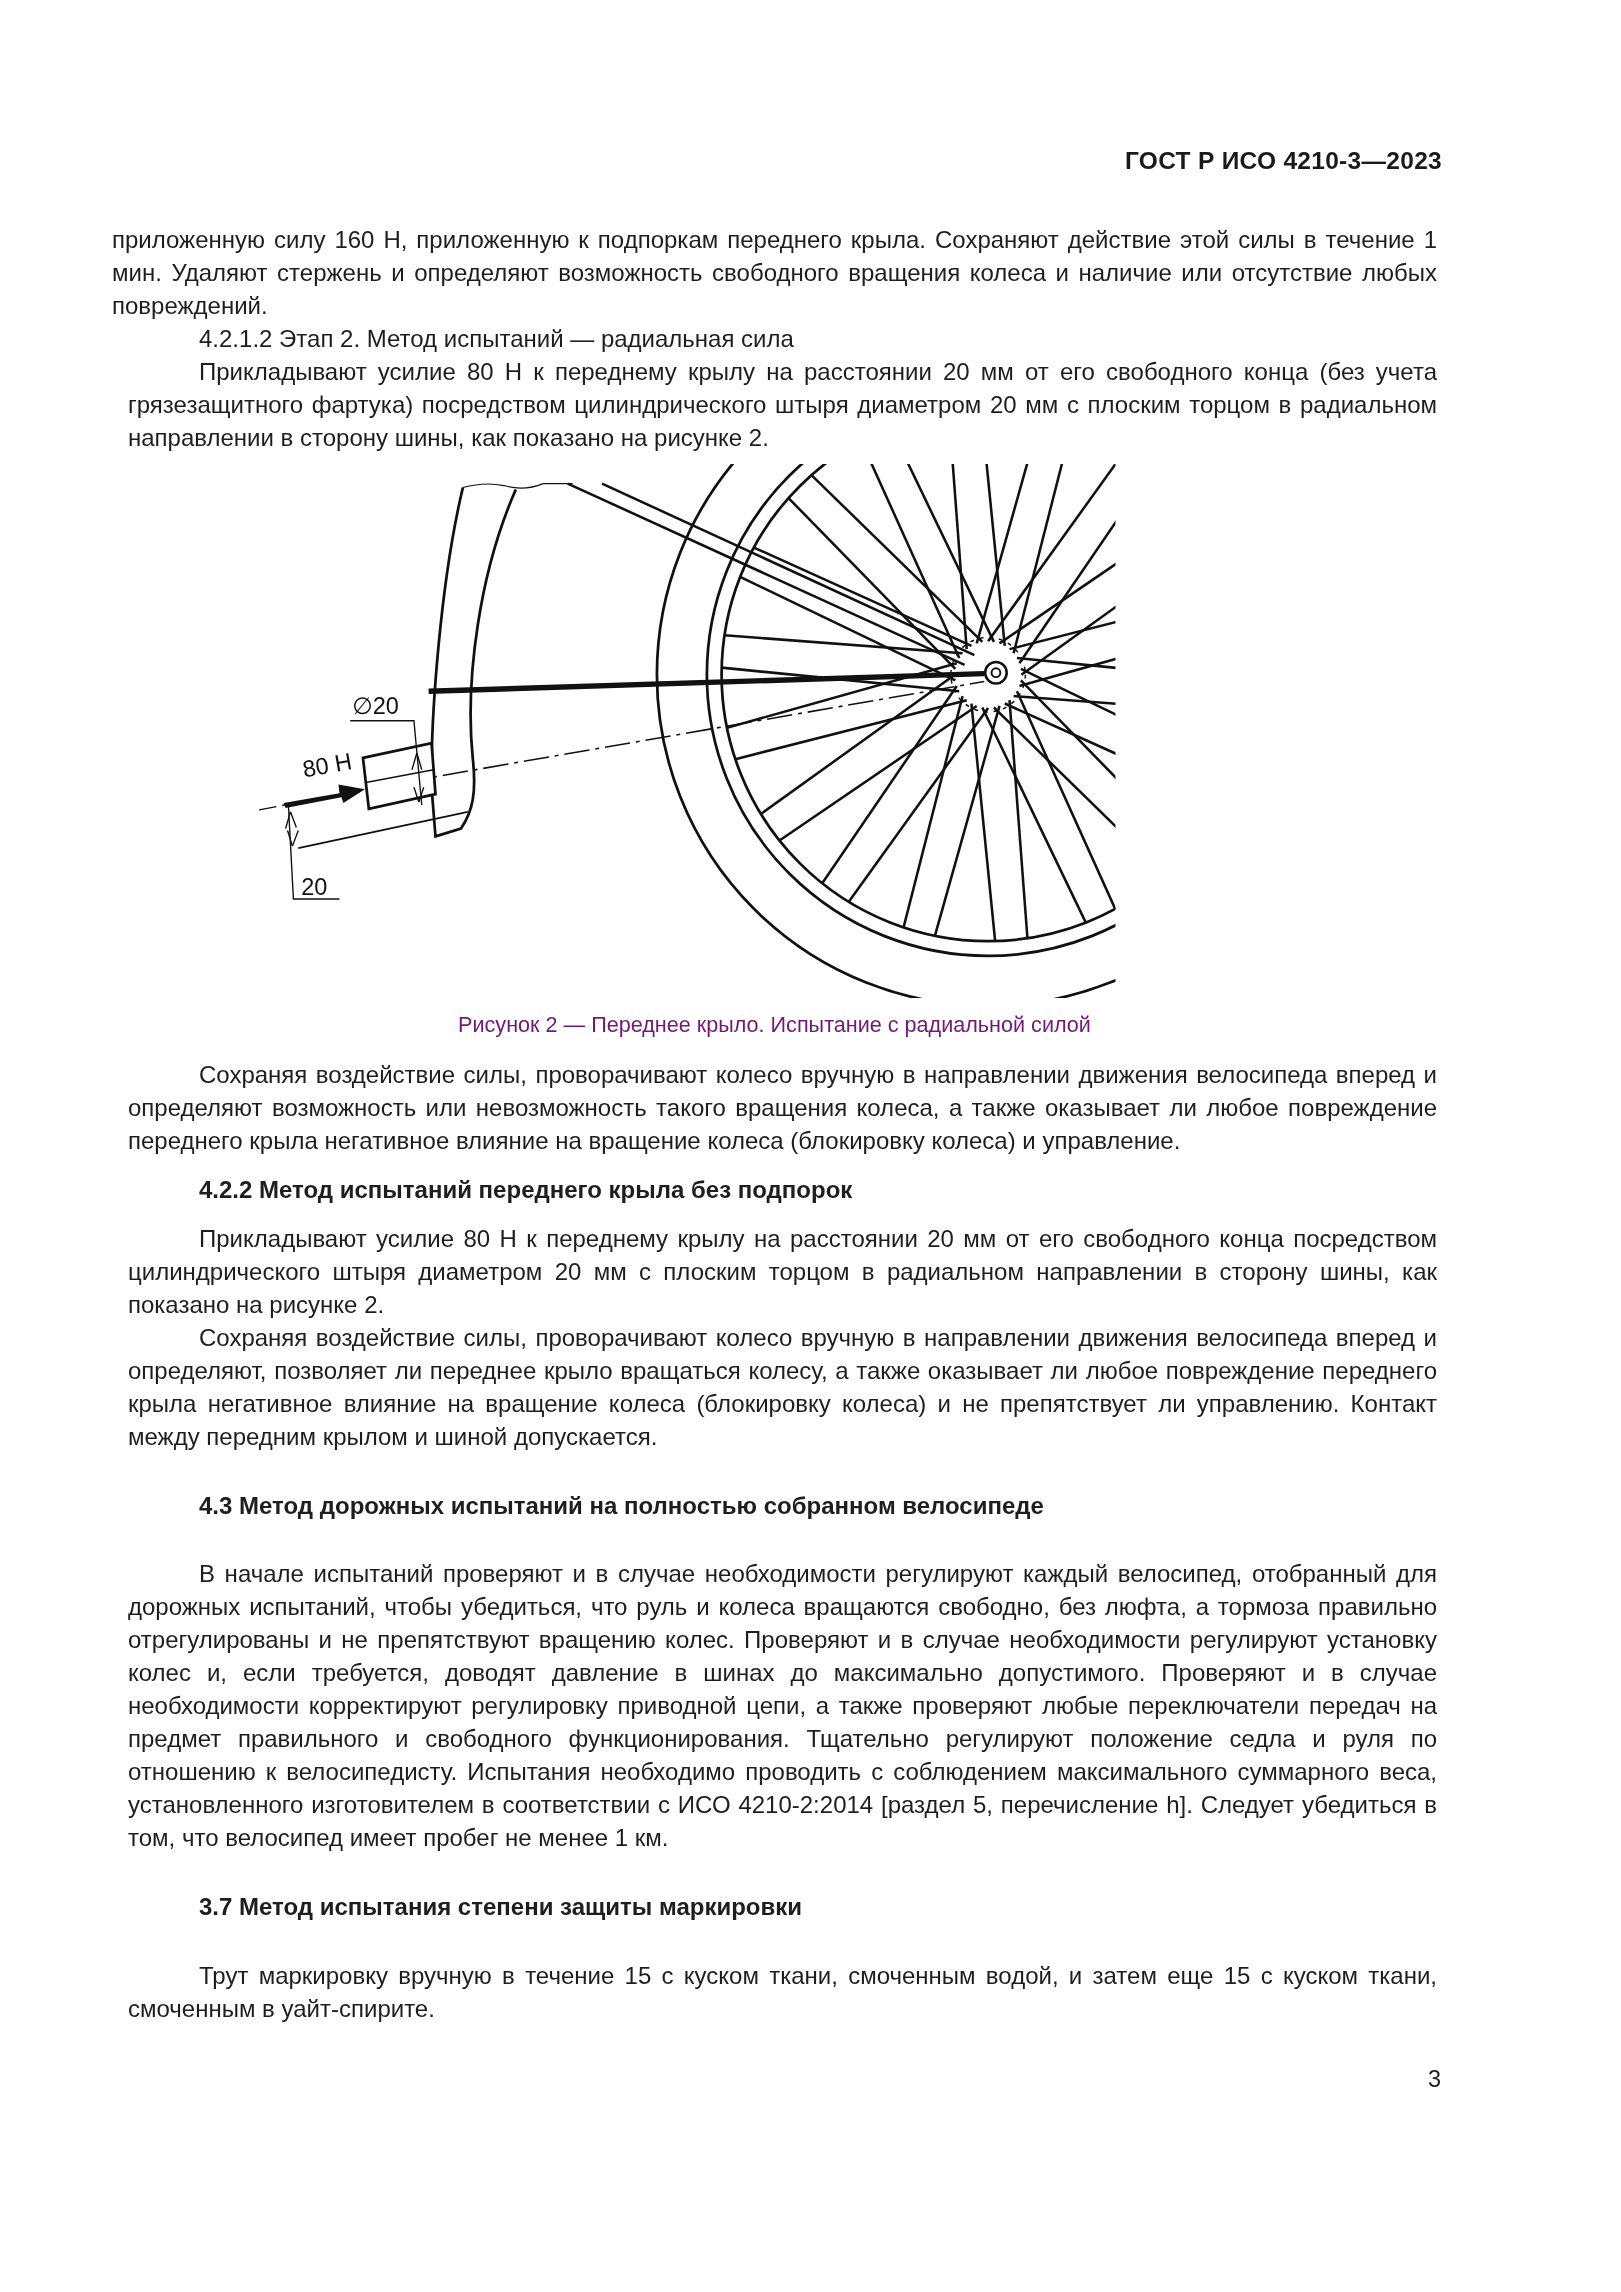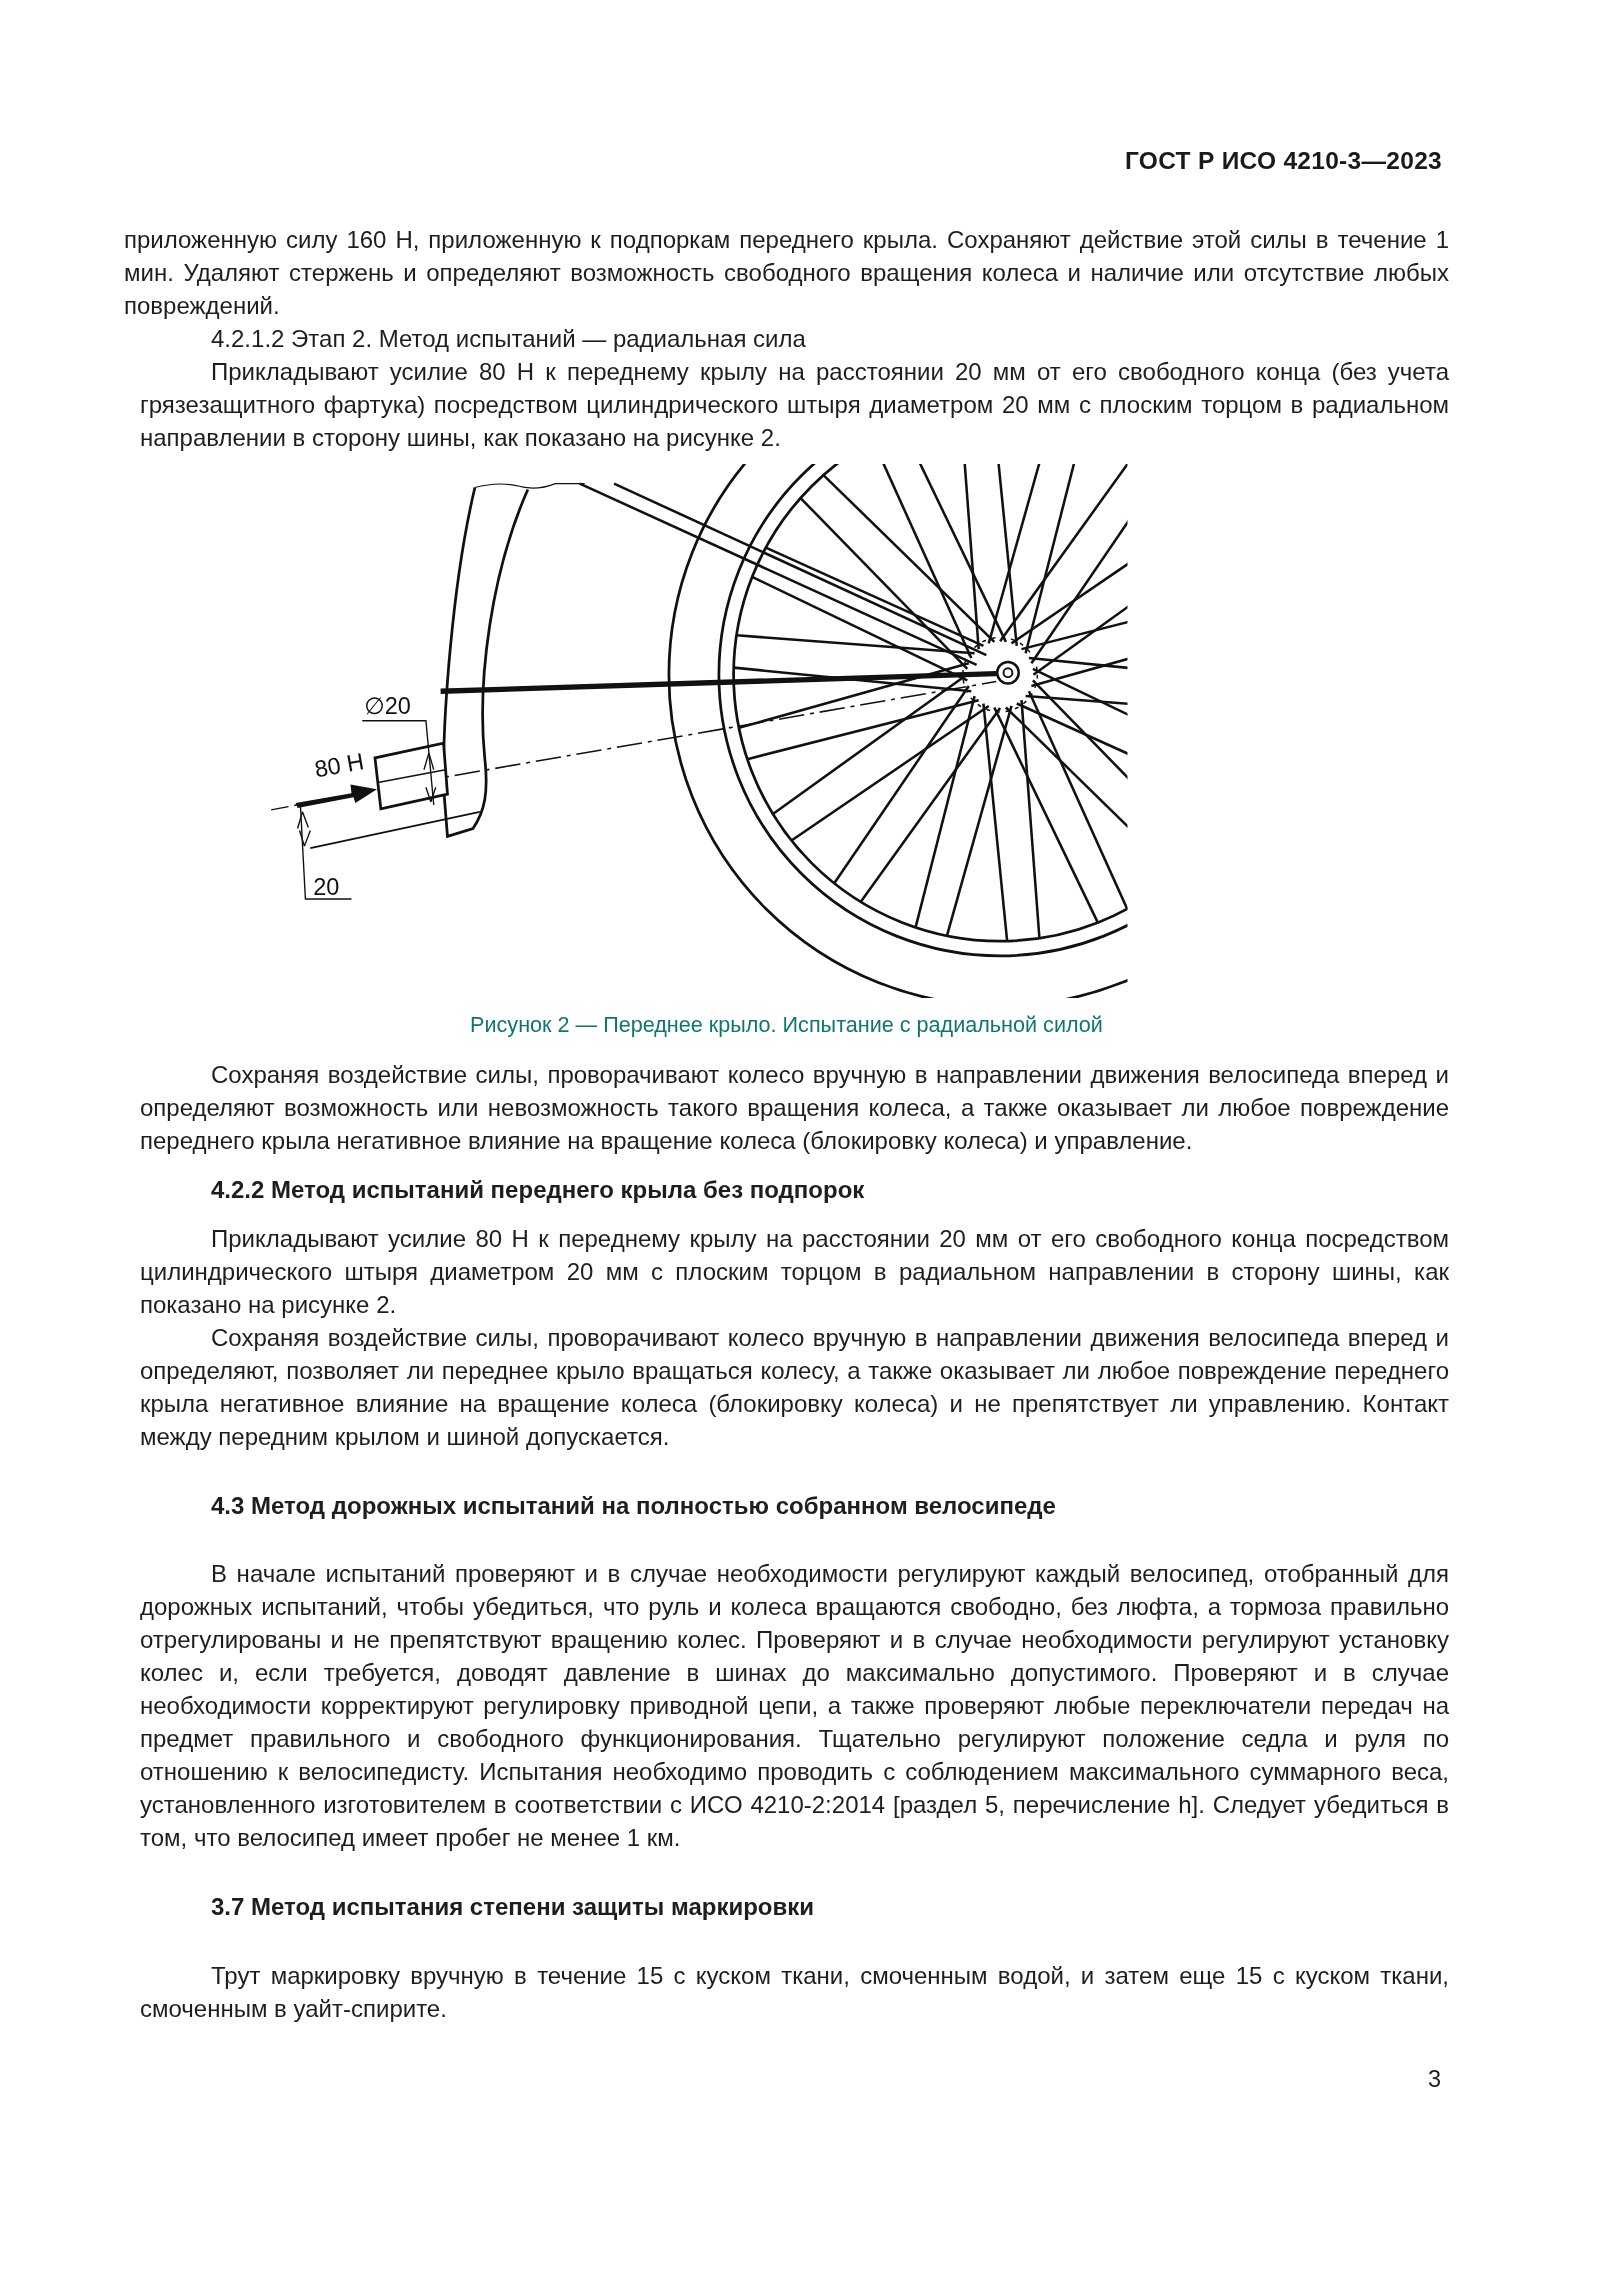--- a/index.html
+++ b/index.html
@@ -1,31 +1,31 @@
 <!DOCTYPE html>
 <html><head>
 <meta charset="utf-8">
 <style>
   html, body { margin: 0; padding: 0; background: #ffffff; }
   body { width: 1621px; height: 2293px; position: relative; overflow: hidden;
          font-family: "Liberation Sans", sans-serif; color: #1e1e1e; }
   .page-header { position: absolute; top: 147px; right: 179px; font-weight: bold;
                  font-size: 24.5px; letter-spacing: 0.3px; color: #1a1a1a; text-align: right; }
-  .content { position: absolute; left: 124px; top: 223px; width: 1325px; }
+  .content { position: absolute; left: 112px; top: 223px; width: 1325px; }
   p { margin: 0; font-size: 24px; line-height: 33px; text-align: justify;
       text-align-last: left; }
   p.indent { text-indent: 71px; margin-left: 16px; }
   p.noind { text-indent: 0; }
   h3 { margin: 16px; font-size: 24px; line-height: 33px; font-weight: bold;
        text-indent: 71px; }
   .gap-m { height: 19.6px; }
   .figure { position: relative; width: 1325px; height: 534px; margin-top: 9.8px; }
   .figure svg { position: absolute; left: 0; top: 0; }
   .caption { text-align: center; font-size: 21.6px; line-height: 29px; margin-top: 11.8px;
-             color: #0f766e; }
+             color: #701a75; }
   .page-number { position: absolute; right: 180px; top: 2066px; font-size: 23.5px; }
 </style>
 </head>
 <body>
 
 <div class="page-header">ГОСТ Р ИСО 4210-3—2023</div>
 
 <div class="content">
   <p class="noind">приложенную силу 160 Н, приложенную к подпоркам переднего крыла. Сохраняют действие этой силы в течение 1 мин. Удаляют стержень и определяют возможность свободного вращения колеса и наличие или отсутствие любых повреждений.</p>
   <p class="indent">4.2.1.2 Этап 2. Метод испытаний — радиальная сила</p>

